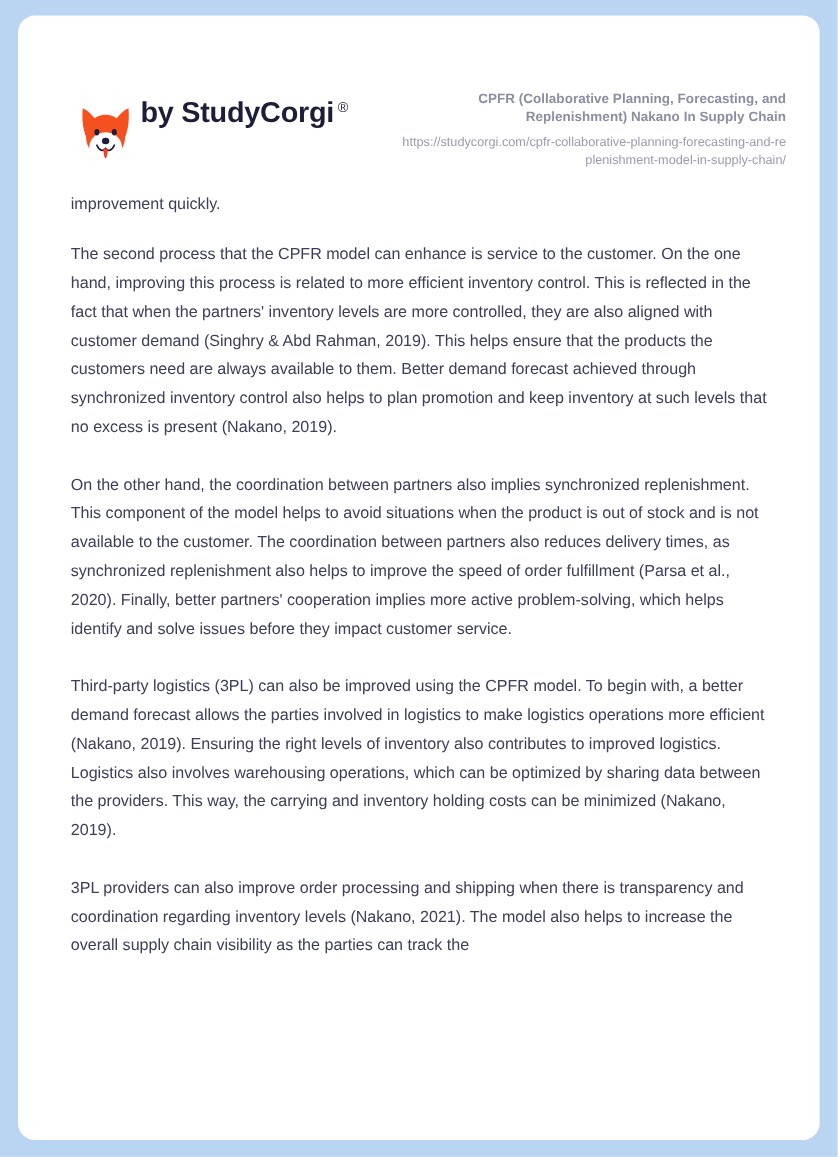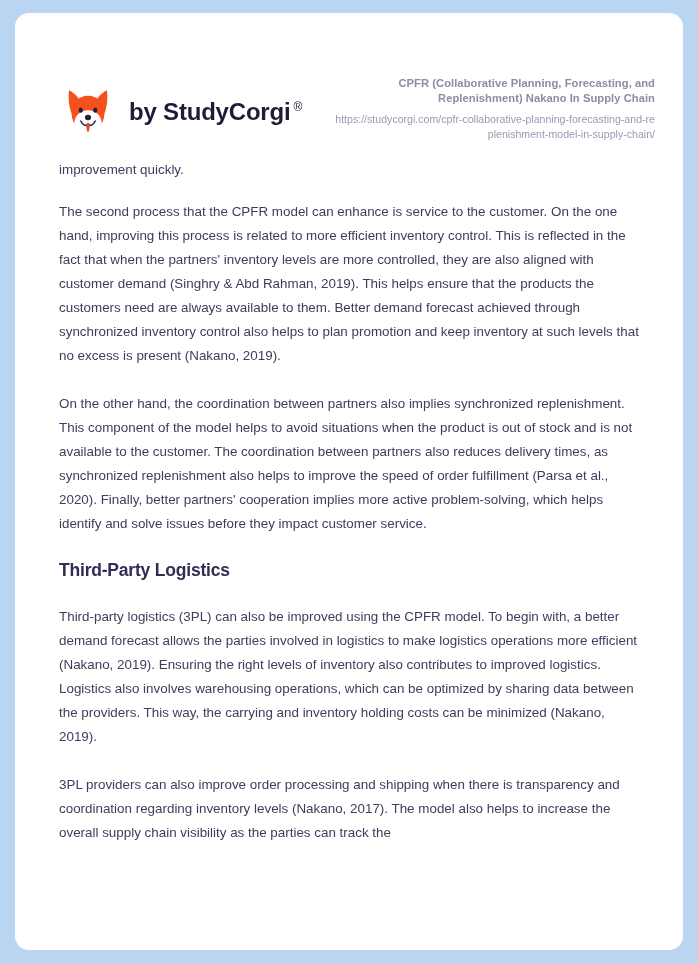--- a/index.html
+++ b/index.html
@@ -29,22 +29,20 @@
     position: relative;
     height: 145px;
     padding: 0 28px;
     box-sizing: border-box;
   }
   .brand {
     position: absolute;
     left: 44px;
     top: 70px;
     display: flex;
-    align-items: center;
-    gap: 12px;
   }
   .brand-logo {
     width: 58px;
     height: 58px;
     flex: 0 0 58px;
   }
   .brand-name {
     font-size: 24px;
     font-weight: bold;
     color: #1d1d3a;
@@ -148,20 +146,19 @@
   </div>
 
   <div class="doc-body">
 
     <p class="tight">improvement quickly.</p>
 
 
     <p>The second process that the CPFR model can enhance is service to the customer. On the one hand, improving this process is related to more efficient inventory control. This is reflected in the fact that when the partners' inventory levels are more controlled, they are also aligned with customer demand (Singhry &amp; Abd Rahman, 2019). This helps ensure that the products the customers need are always available to them. Better demand forecast achieved through synchronized inventory control also helps to plan promotion and keep inventory at such levels that no excess is present (Nakano, 2019).</p>
     <p>On the other hand, the coordination between partners also implies synchronized replenishment. This component of the model helps to avoid situations when the product is out of stock and is not available to the customer. The coordination between partners also reduces delivery times, as synchronized replenishment also helps to improve the speed of order fulfillment (Parsa et al., 2020). Finally, better partners' cooperation implies more active problem-solving, which helps identify and solve issues before they impact customer service.</p>
 
-    <h2>Third-Party Logistics</h2>
 
     <p>Third-party logistics (3PL) can also be improved using the CPFR model. To begin with, a better demand forecast allows the parties involved in logistics to make logistics operations more efficient (Nakano, 2019). Ensuring the right levels of inventory also contributes to improved logistics. Logistics also involves warehousing operations, which can be optimized by sharing data between the providers. This way, the carrying and inventory holding costs can be minimized (Nakano, 2019).</p>
-    <p>3PL providers can also improve order processing and shipping when there is transparency and coordination regarding inventory levels (Nakano, 2017). The model also helps to increase the overall supply chain visibility as the parties can track the</p>
+    <p>3PL providers can also improve order processing and shipping when there is transparency and coordination regarding inventory levels (Nakano, 2021). The model also helps to increase the overall supply chain visibility as the parties can track the</p>
 
   </div>
 
 </div>
 
 </body></html>

